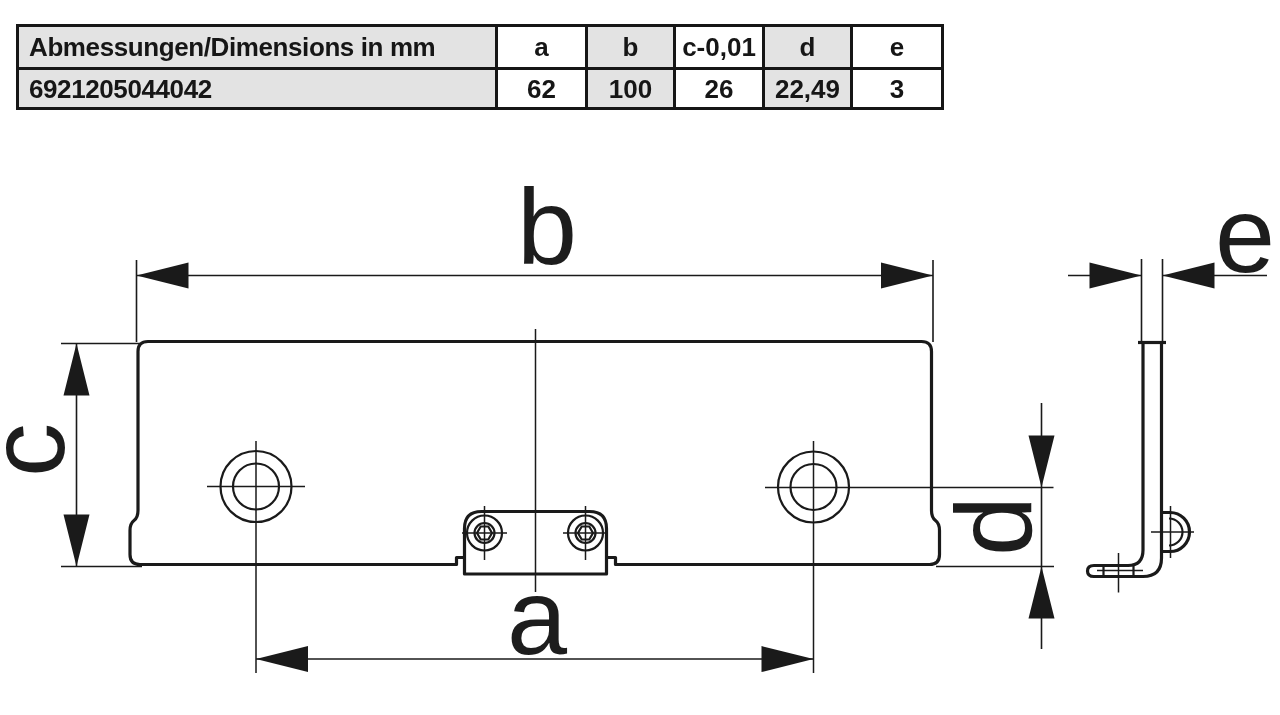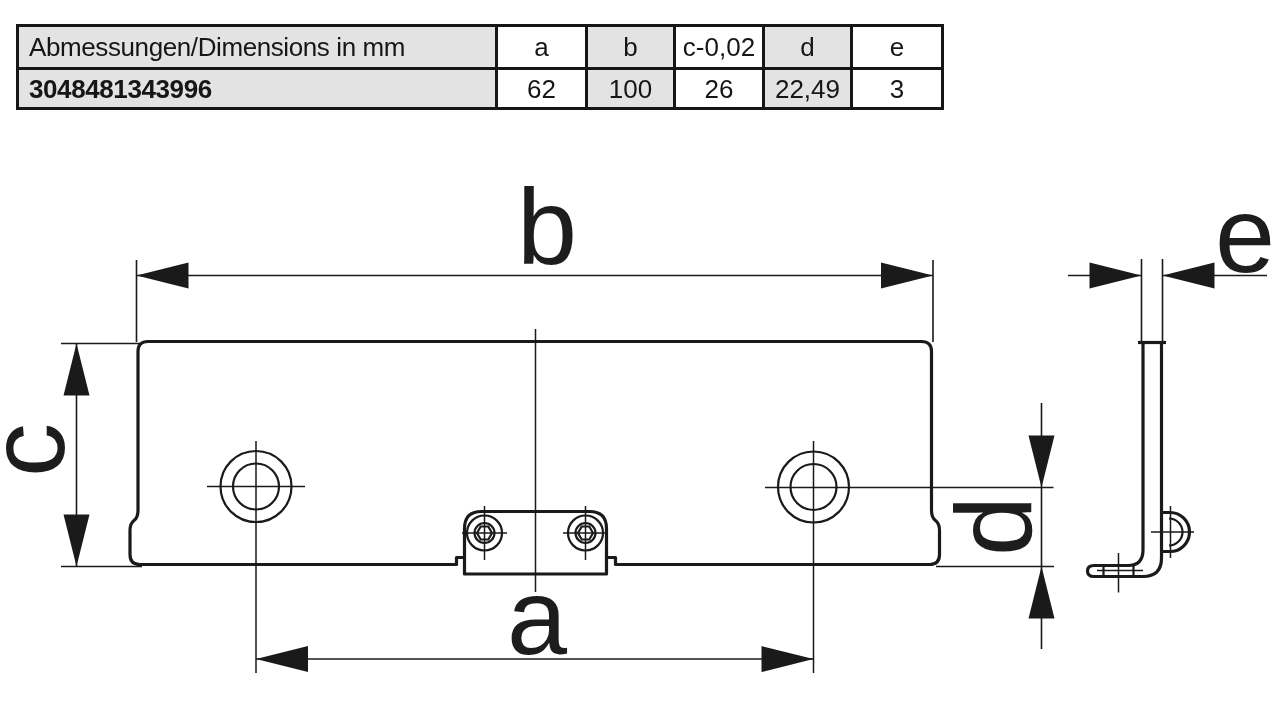--- a/index.html
+++ b/index.html
@@ -4,21 +4,21 @@
 <style>
   html,body{margin:0;padding:0;background:#ffffff;}
   body{width:1280px;height:715px;position:relative;overflow:hidden;
        font-family:"Liberation Sans",sans-serif;}
   .page{position:absolute;inset:0;background:#fff;}
 
   
   .dim-table{position:absolute;left:16px;top:24px;border-collapse:collapse;
              table-layout:fixed;width:925px;color:#161616;}
   .dim-table td{border:3px solid #161616;font-size:26px;line-height:1;
-                overflow:hidden;white-space:nowrap;}
+                overflow:hidden;white-space:nowrap;font-weight:bold;}
   .dim-table tr.hdr td{height:38px;}
   .dim-table tr.val td{height:35px;}
   td.shade{background:#e3e3e3;}
   td.cap{padding-left:10px;text-align:left;letter-spacing:-0.4px;}
   td.num{text-align:center;}
   td.pn{font-weight:bold;}
 
   
   svg{position:absolute;left:0;top:0;}
   .thick{fill:none;stroke:#1a1a1a;stroke-width:3.2;stroke-linejoin:round;stroke-linecap:butt;}
@@ -41,26 +41,26 @@
         <col style="width:88px">
       <col style="width:89px">
         <col style="width:88px">
         <col style="width:91px">
     </colgroup>
     <tbody>
         <tr class="hdr">
       <td class="shade cap">Abmessungen/Dimensions in mm</td>
       <td class="num">a</td>
       <td class="num shade">b</td>
-      <td class="num">c-0,02</td>
+      <td class="num">c-0,01</td>
       <td class="num shade">d</td>
       <td class="num">e</td>
     </tr>
     <tr class="val">
-      <td class="shade cap pn">3048481343996</td>
+      <td class="shade cap pn">6921205044042</td>
       <td class="num">62</td>
       <td class="num shade">100</td>
       <td class="num">26</td>
       <td class="num shade">22,49</td>
       <td class="num">3</td>
     </tr>
   </tbody>
     </table>
 
   <svg width="1280" height="715" viewBox="0 0 1280 715">

